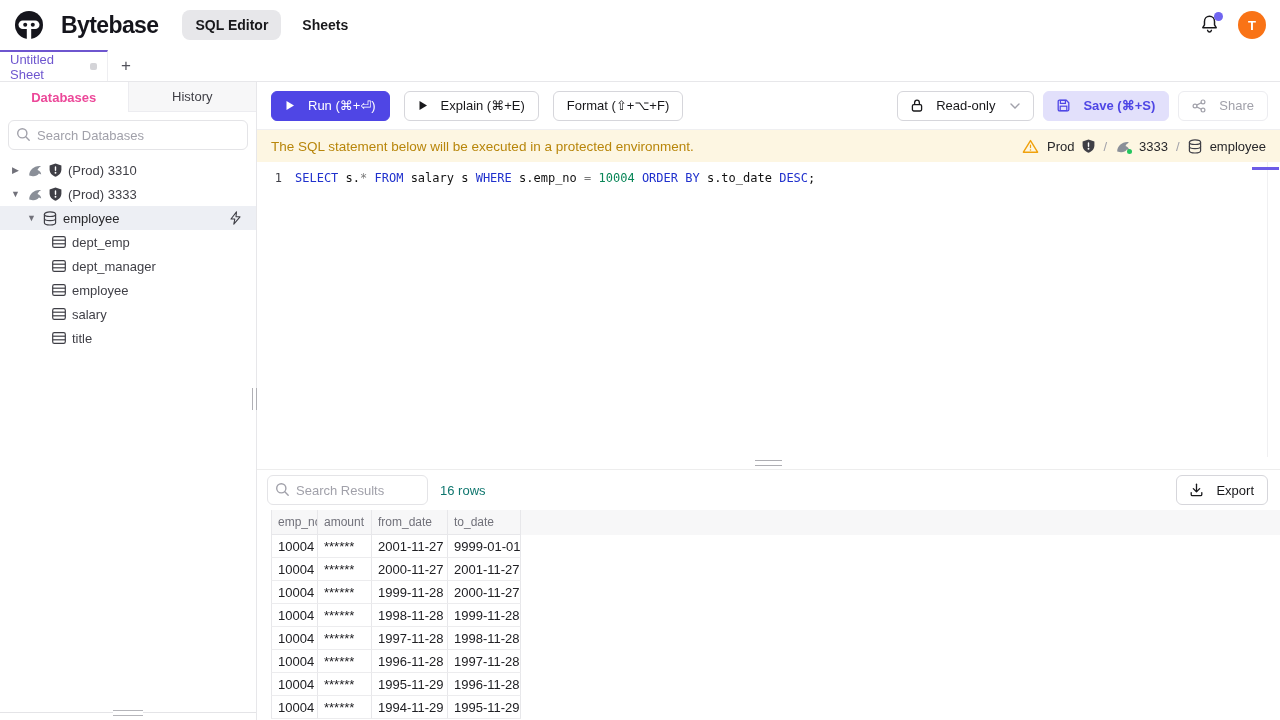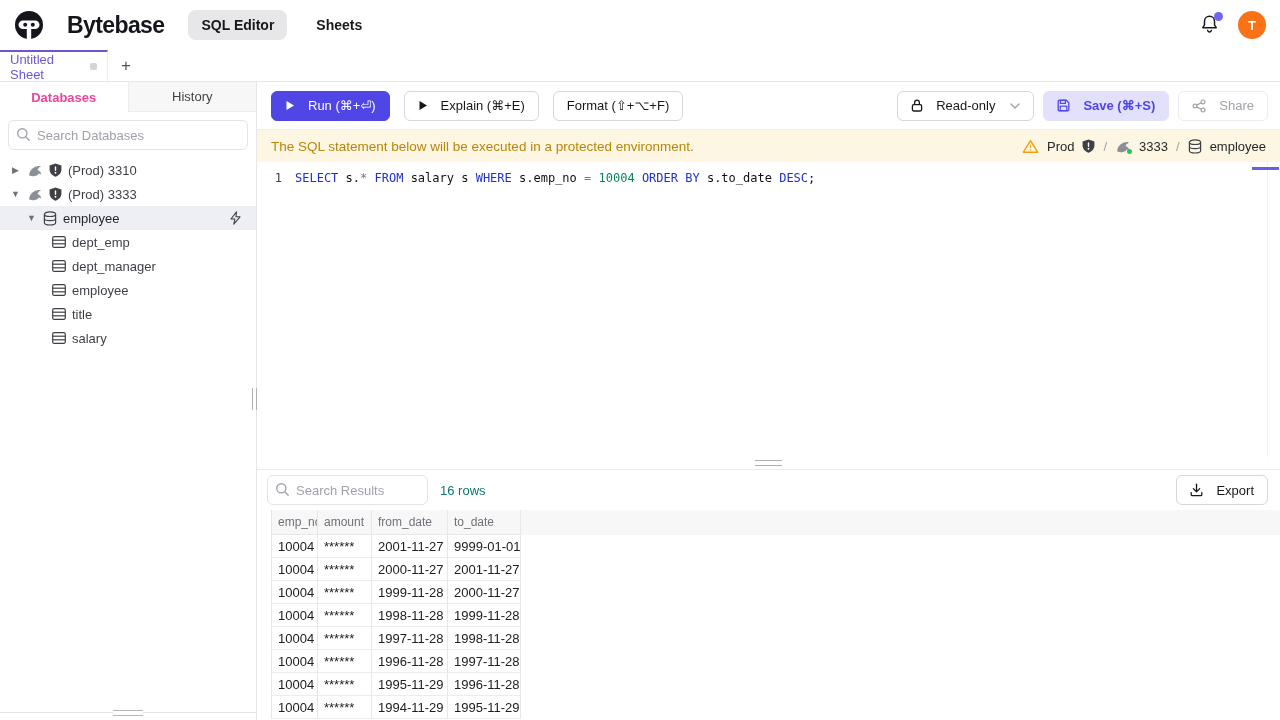--- a/index.html
+++ b/index.html
@@ -1,23 +1,23 @@
 <!DOCTYPE html>
 <html><head>
 <meta charset="utf-8">
 <style>
   * { box-sizing: border-box; margin: 0; padding: 0; }
   html,body { width:1280px; height:720px; overflow:hidden; background:#fff;
     font-family:"Liberation Sans", sans-serif; color:#18181b; }
 
   
   .header { height:50px; display:flex; align-items:center; padding:0 14px; background:#fff; }
-  .logo { display:flex; align-items:center; gap:23px; }
+  .logo { display:flex; align-items:center; gap:17px; }
   .brand { font-size:23px; font-weight:800; letter-spacing:-0.6px; color:#15151c; }
-  .nav { display:flex; align-items:center; margin-left:24px; gap:16px; }
+  .nav { display:flex; align-items:center; margin-left:24px; gap:8px; }
   .nav-item { font-size:14px; font-weight:600; padding:7px 13px; border-radius:8px; cursor:pointer; }
   .nav-item.active { background:#e7e7ea; }
   .header-right { margin-left:auto; display:flex; align-items:center; gap:17px; }
   .bell-wrap { position:relative; width:22px; height:22px; }
   .bell-dot { position:absolute; top:-2px; right:-2px; width:9px; height:9px; border-radius:50%; background:#7065f0; }
   .avatar { width:28px; height:28px; border-radius:50%; background:#f97316; color:#fff;
     display:flex; align-items:center; justify-content:center; font-size:13px; font-weight:700; }
 
   
   .tabbar { height:32px; display:flex; align-items:stretch; border-bottom:1px solid #e7e7ea; }
@@ -253,31 +253,31 @@
     <span>employee</span>
   </div>
           <div class="tree-row tbl-row">
     <span class="icn">
       <svg width="14" height="12" viewBox="0 0 14 12">
                 <rect x="0.7" y="0.7" width="12.6" height="10.6" rx="1.6" fill="none" stroke="#3f3f46" stroke-width="1.2"></rect>
                 <line x1="0.7" y1="4.2" x2="13.3" y2="4.2" stroke="#3f3f46" stroke-width="1.2"></line>
                 <line x1="0.7" y1="7.8" x2="13.3" y2="7.8" stroke="#3f3f46" stroke-width="1.2"></line>
               </svg>
     </span>
-    <span>title</span>
+    <span>salary</span>
   </div>
           <div class="tree-row tbl-row">
     <span class="icn">
       <svg width="14" height="12" viewBox="0 0 14 12">
                 <rect x="0.7" y="0.7" width="12.6" height="10.6" rx="1.6" fill="none" stroke="#3f3f46" stroke-width="1.2"></rect>
                 <line x1="0.7" y1="4.2" x2="13.3" y2="4.2" stroke="#3f3f46" stroke-width="1.2"></line>
                 <line x1="0.7" y1="7.8" x2="13.3" y2="7.8" stroke="#3f3f46" stroke-width="1.2"></line>
               </svg>
     </span>
-    <span>salary</span>
+    <span>title</span>
   </div>
         </div>
     </div>
 
     <div class="side-bottom-line"></div>
     <div class="side-bottom-handle"></div>
     <div class="v-handle"></div>
   </div>
 
   <div class="main">

